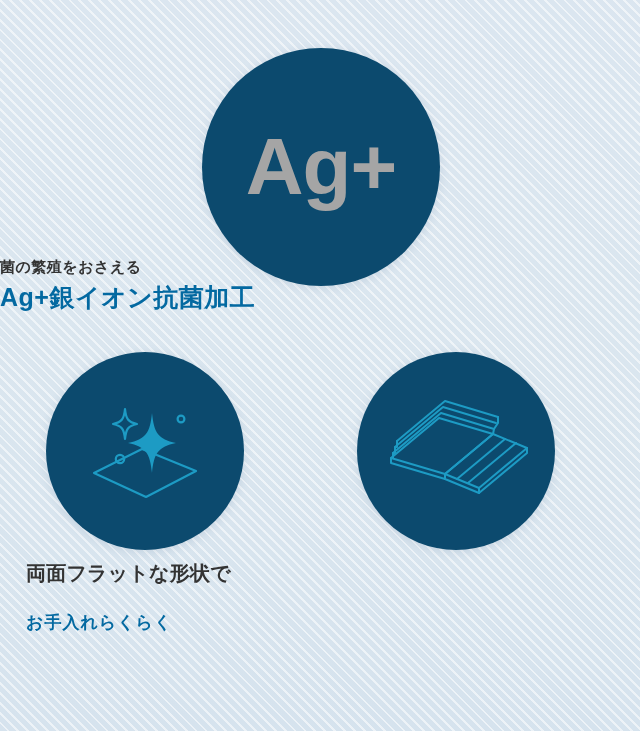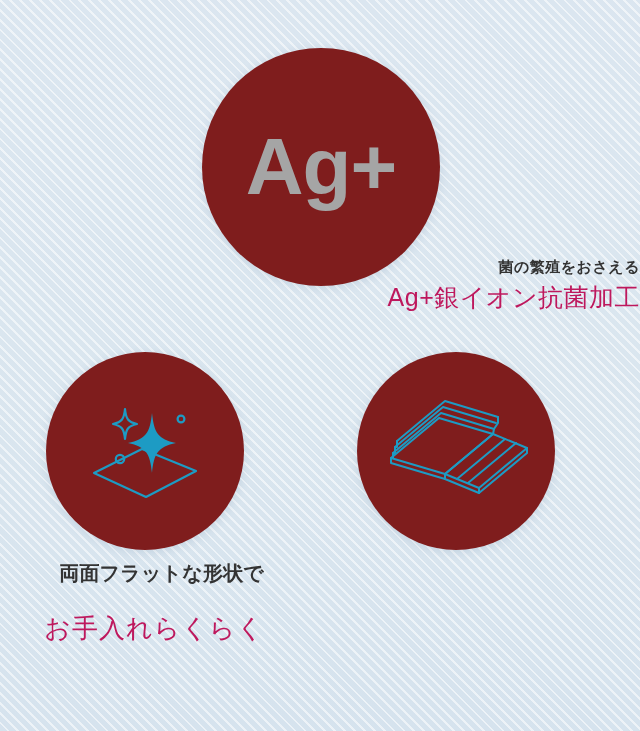--- a/index.html
+++ b/index.html
@@ -29,21 +29,21 @@
       linear-gradient(180deg, #dbe6f0 0%, #dae6ef 55%, #d6e3ee 100%);
   }
   #stage {
     position: absolute;
     inset: 0;
   }
 
   .circle {
     position: absolute;
     border-radius: 50%;
-    background: #7f1d1d;
+    background: #0c4a6e;
     box-shadow: 0 2px 10px rgba(100,130,160,0.18);
     display: flex;
     align-items: center;
     justify-content: center;
   }
 
   
   #circle-ag {
     left: 202px;
     top: 48px;
@@ -55,36 +55,36 @@
     font-size: 80px;
     font-weight: 700;
     color: #a5a5a5;
     letter-spacing: -1px;
     line-height: 1;
     user-select: none;
   }
 
   .caption-block {
     position: absolute;
-    text-align: right;
+    text-align: left;
     color: #2a2a2a;
   }
   .caption-sub {
     font-size: 15px;
     font-weight: 700;
     letter-spacing: 0.5px;
     color: #333333;
     margin-bottom: 4px;
     white-space: nowrap;
   }
   .caption-main {
     font-size: 25px;
-    font-weight: 400;
+    font-weight: 700;
     letter-spacing: 0.5px;
-    color: #be185d;
+    color: #0369a1;
     white-space: nowrap;
   }
 
   #caption-ag {
     left: 0;
     top: 258px;
     width: 640px;
   }
 
   
@@ -107,21 +107,21 @@
     top: 560px;
     width: 238px;
   }
   #caption-fold {
     left: 337px;
     top: 560px;
     width: 238px;
   }
   #caption-flat .caption-main,
   #caption-fold .caption-main {
-    font-size: 26px;
+    font-size: 17px;
     letter-spacing: 1px;
     margin-top: 24px;
   }
   #caption-flat .caption-sub,
   #caption-fold .caption-sub {
     font-size: 20px;
     letter-spacing: 0.2px;
   }
 
   .icon-svg { display: block; }

